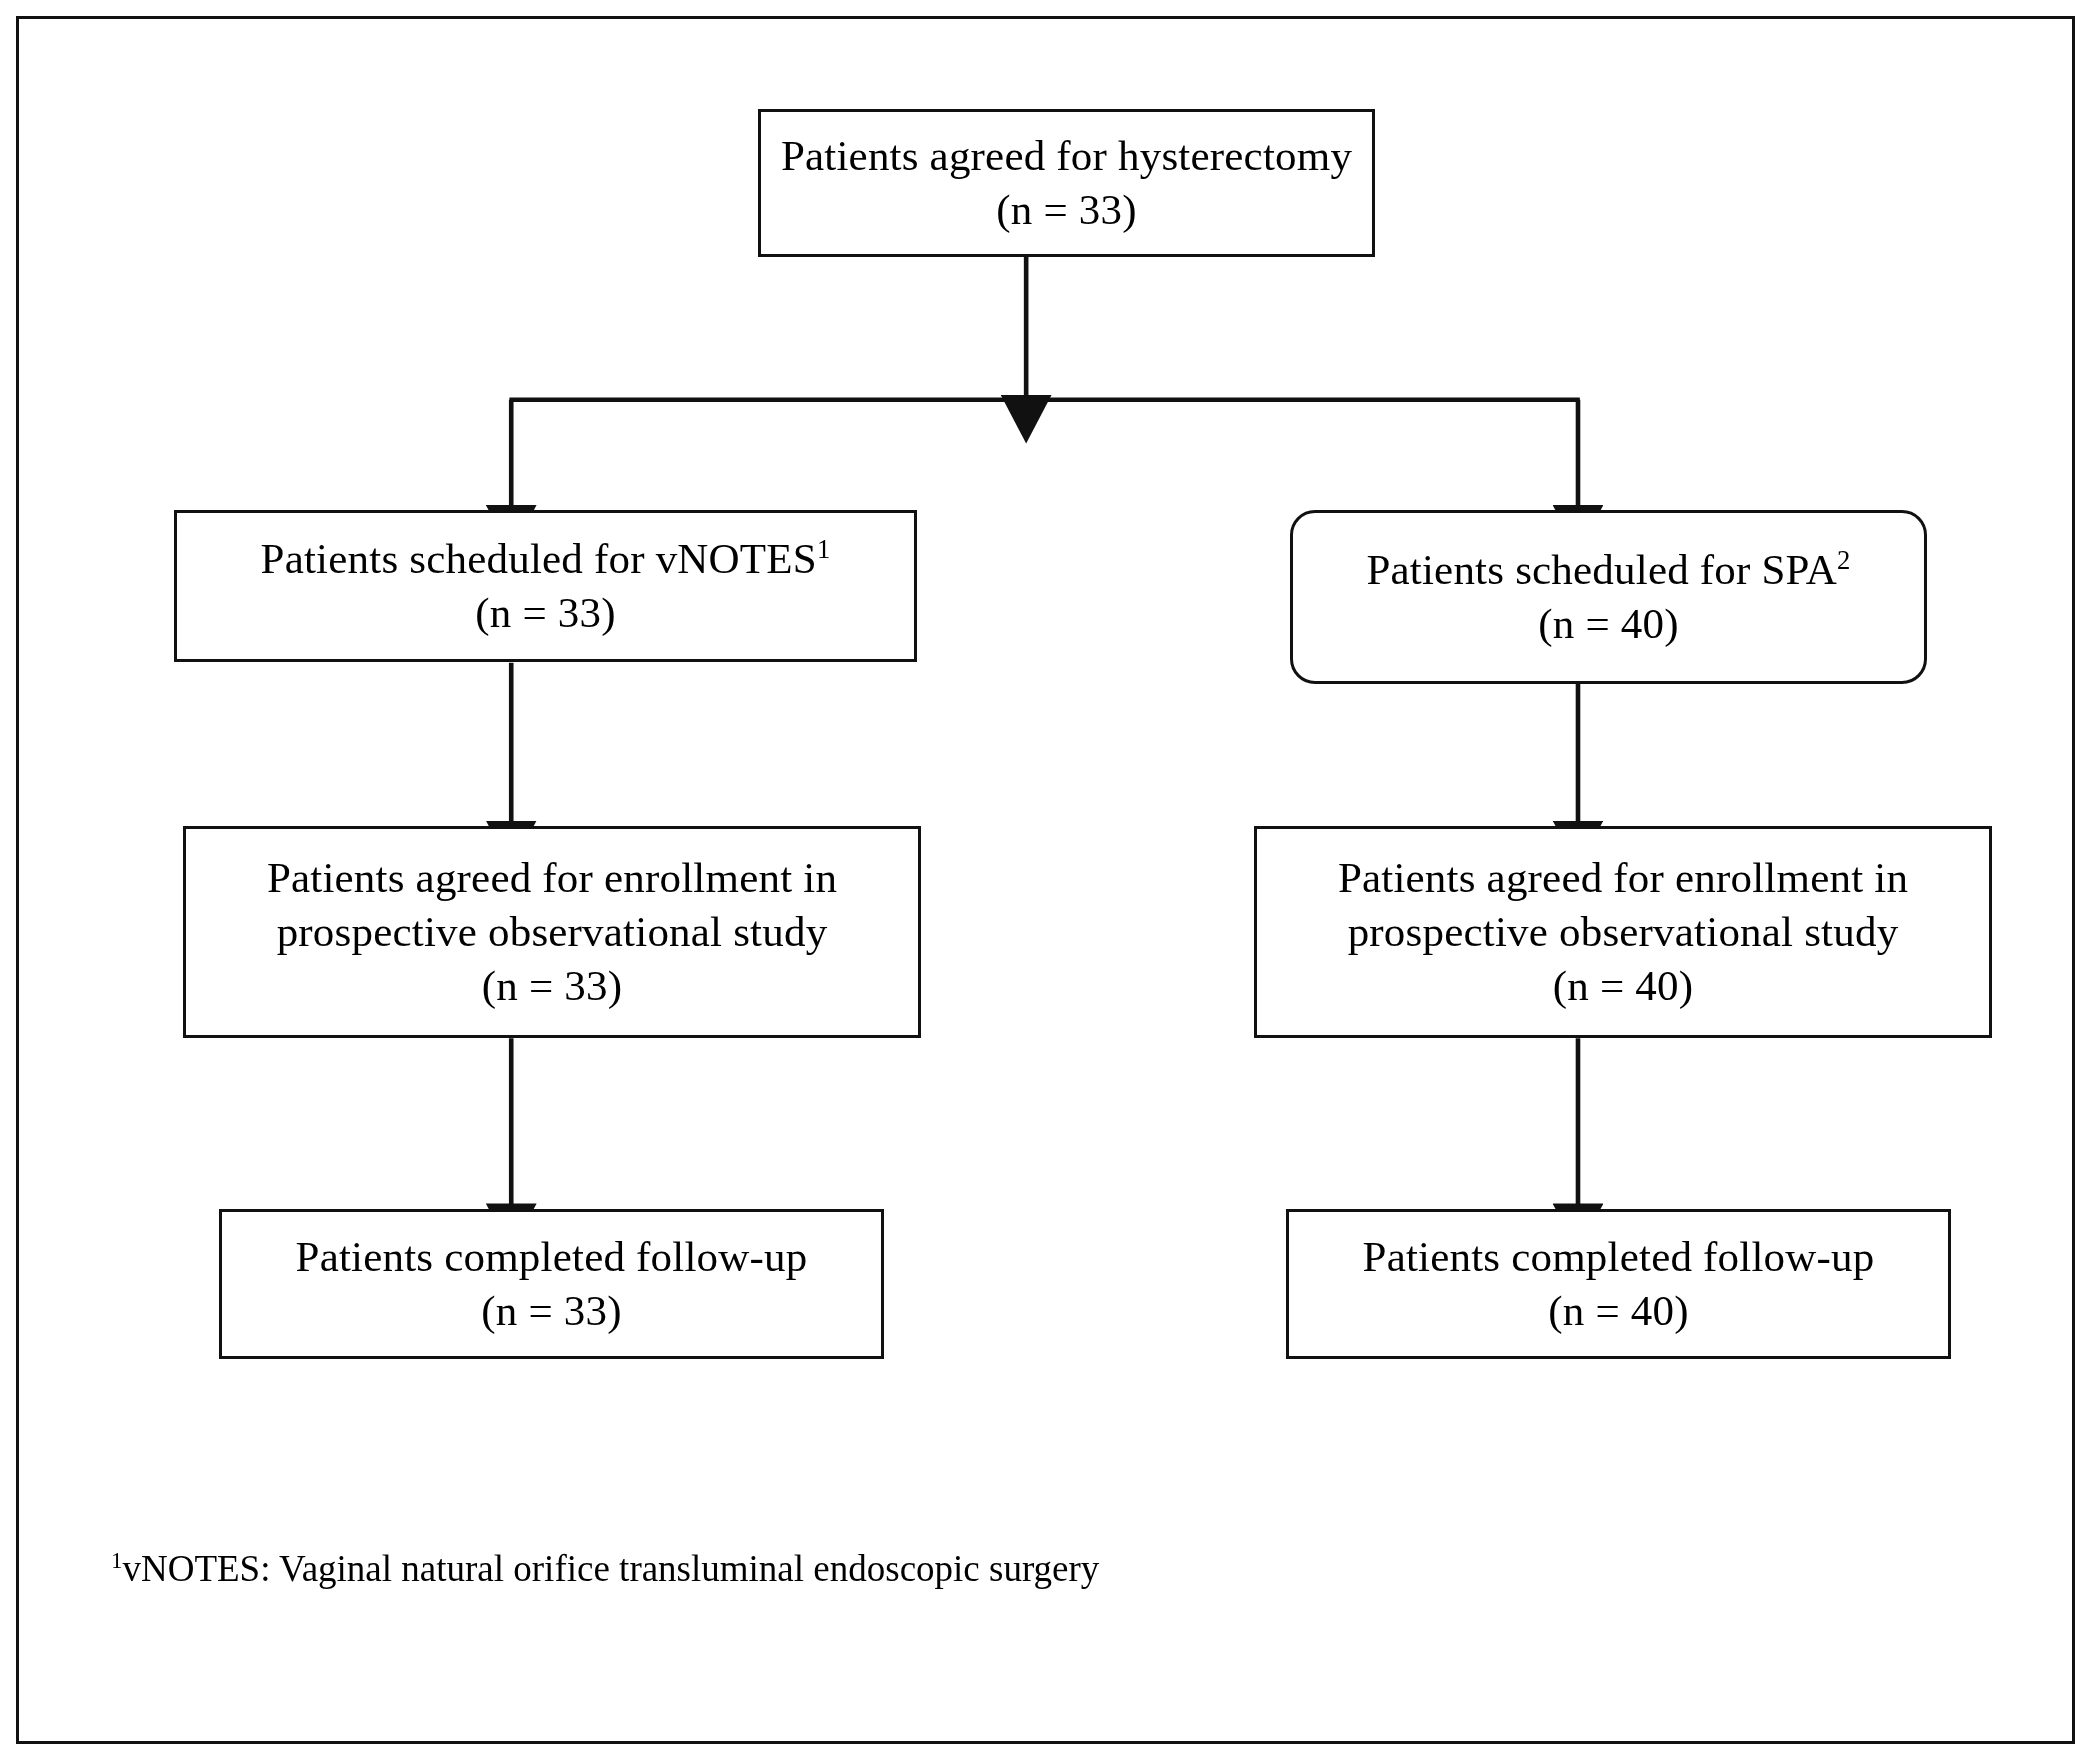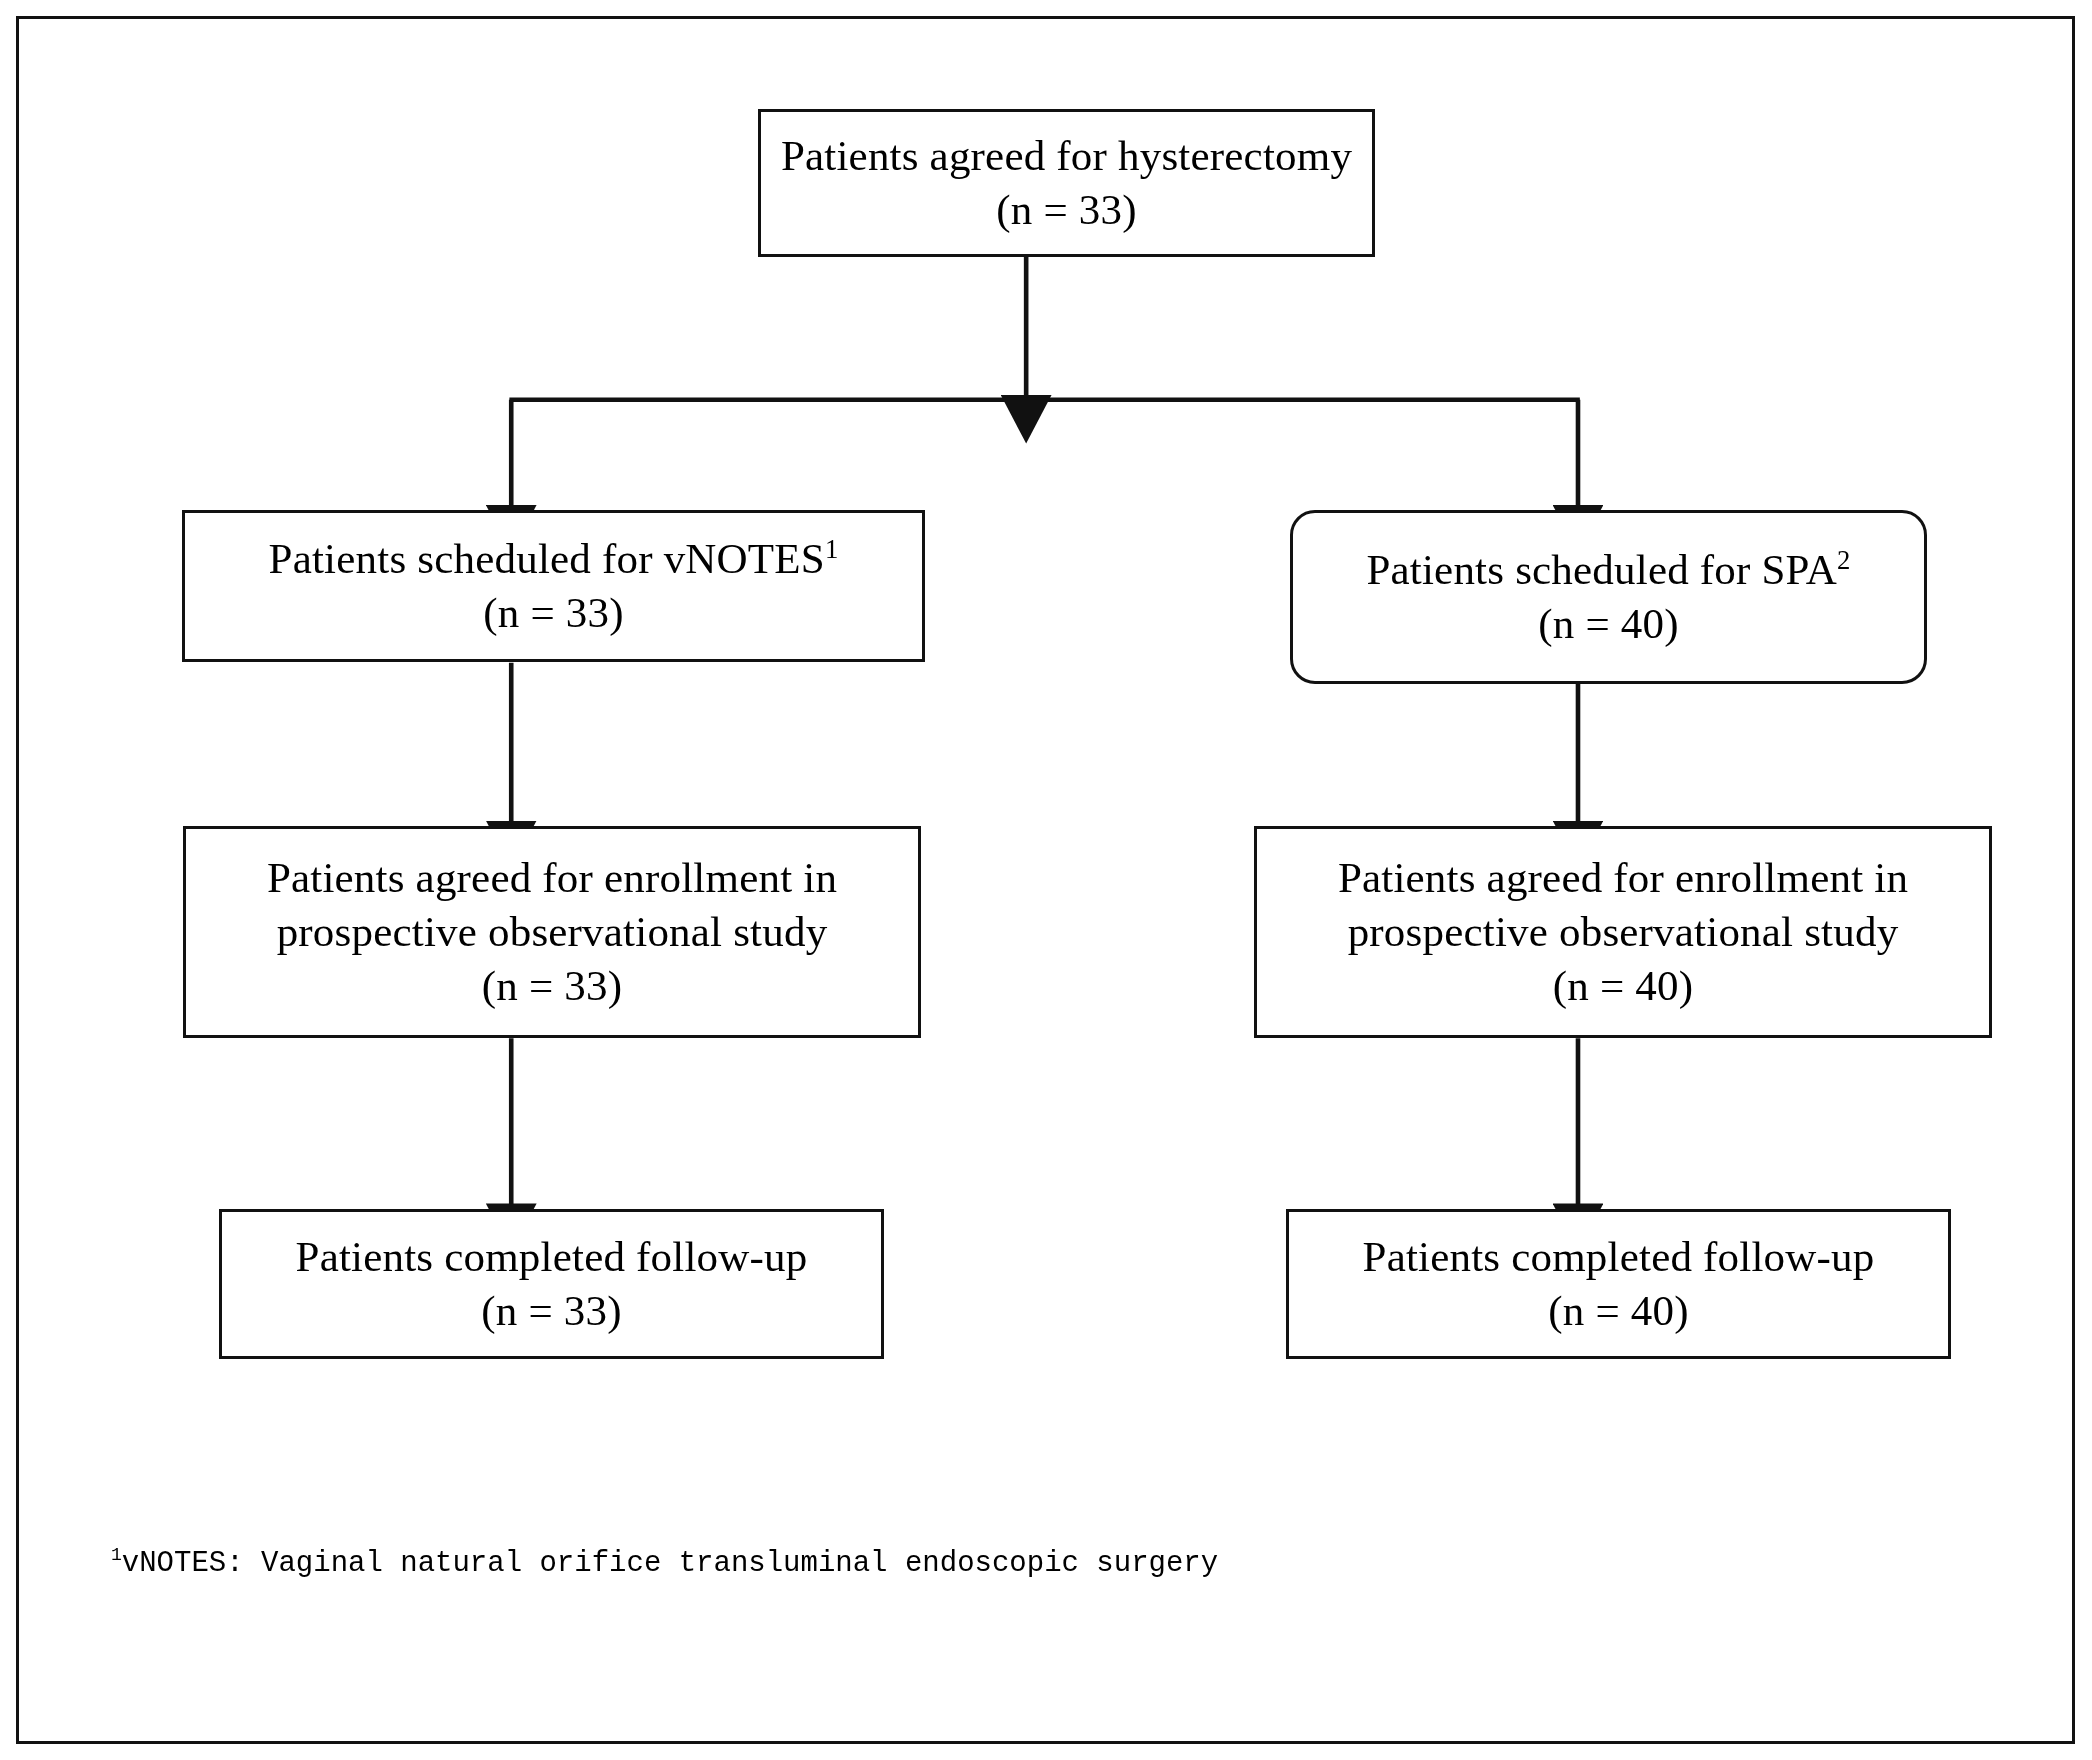--- a/index.html
+++ b/index.html
@@ -59,23 +59,22 @@
   .node-line sup {
     font-size: 0.62em;
     vertical-align: super;
     line-height: 0;
   }
   .footnotes {
     position: absolute;
     left: 111px;
     top: 1543px;
     width: 1754px;
-    font-size: 29px;
+    font-size: 37px;
     line-height: 1.42;
-    font-family: Liberation Mono, monospace;
   }
   .footnote-line {
     display: block;
     white-space: nowrap;
   }
   .footnote-line sup {
     font-size: 0.62em;
     vertical-align: super;
     line-height: 0;
   }
@@ -109,21 +108,21 @@
     <line x1="554" y1="1125" x2="554" y2="1310" stroke="#111111" stroke-width="5" marker-end="url(#arrowhead)"></line>
 
     <line x1="1710" y1="1125" x2="1710" y2="1310" stroke="#111111" stroke-width="5" marker-end="url(#arrowhead)"></line>
   </svg>
 
   <div class="node-box" style="left:718px; top:109px; width:617px; height:148px;">
     <span class="node-line">Patients agreed for hysterectomy</span>
     <span class="node-line">(n = 33)</span>
   </div>
 
-  <div class="node-box" style="left:142px; top:510px; width:743px; height:152px;">
+  <div class="node-box" style="left:134px; top:510px; width:743px; height:152px;">
     <span class="node-line"><span>Patients scheduled for vNOTES</span><sup>1</sup></span>
     <span class="node-line">(n = 33)</span>
   </div>
 
   <div class="node-box" style="left:1250px; top:510px; width:637px; height:174px;border-radius:25px;">
     <span class="node-line"><span>Patients scheduled for SPA</span><sup>2</sup></span>
     <span class="node-line">(n = 40)</span>
   </div>
 
   <div class="node-box" style="left:143px; top:826px; width:738px; height:212px;">

